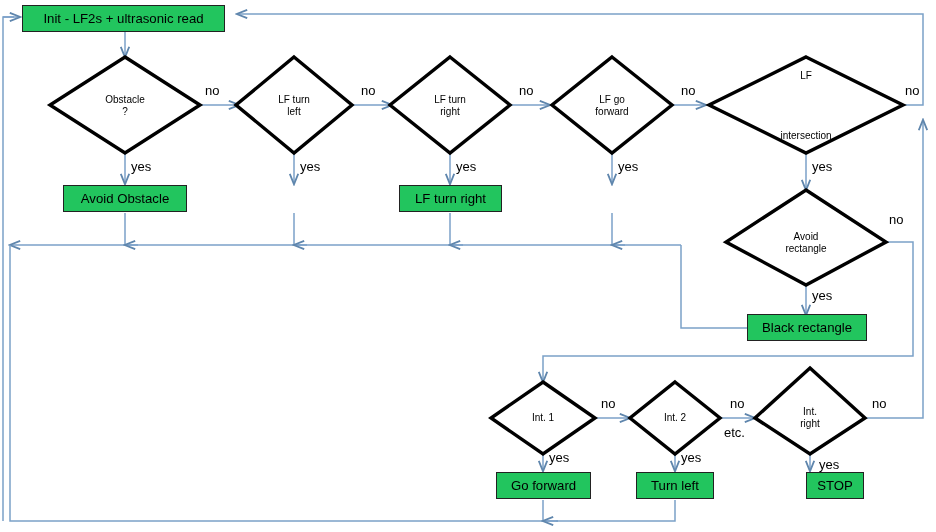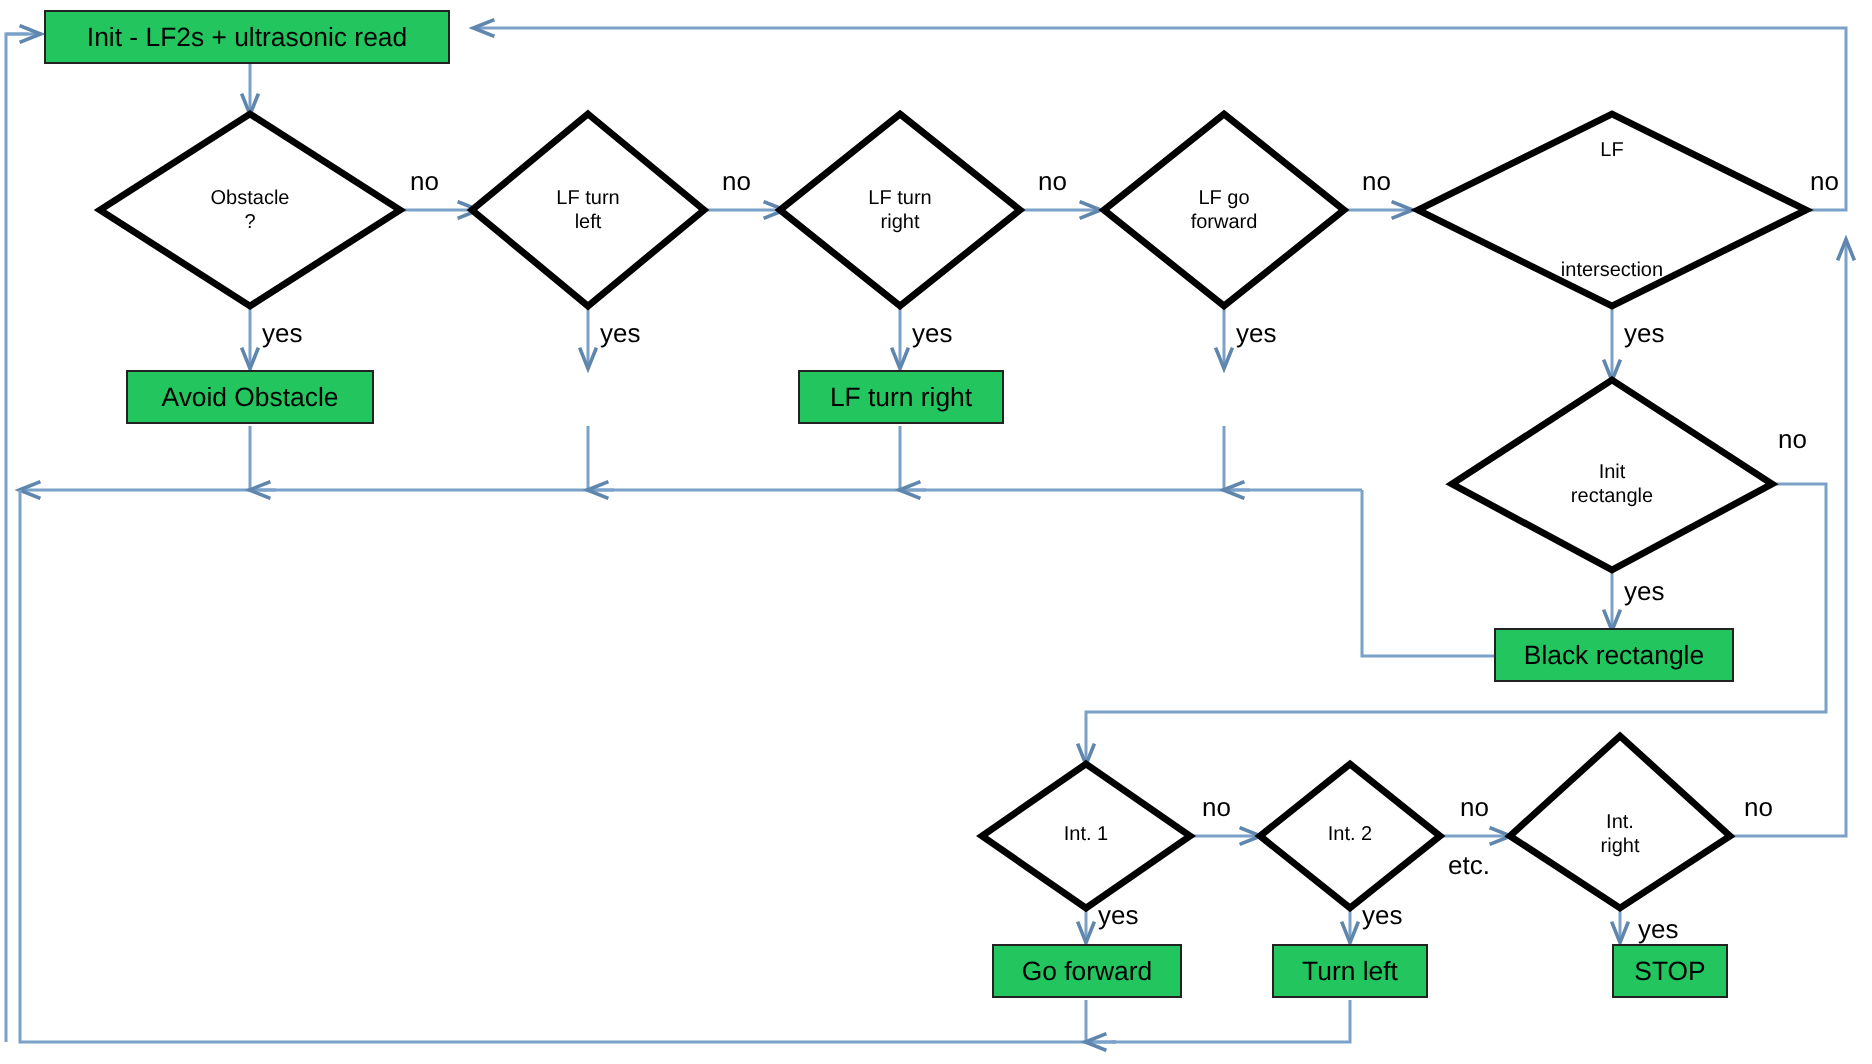--- a/index.html
+++ b/index.html
@@ -121,21 +121,21 @@
     <span>LF go</span>
     <span>forward</span>
   </div>
 
   <div class="node diamond" style="left:730px;top:75px;width:152px;height:62px;flex-direction:column;gap:47px;">
     <span>LF</span>
     <span>intersection</span>
   </div>
 
   <div class="node diamond" style="left:746px;top:212px;width:120px;height:62px;flex-direction:column;">
-    <span>Init</span>
+    <span>Avoid</span>
     <span>rectangle</span>
   </div>
 
   <div class="node diamond" style="left:503px;top:406px;width:80px;height:24px;">
     <span>Int. 1</span>
   </div>
 
   <div class="node diamond" style="left:639px;top:406px;width:72px;height:24px;">
     <span>Int. 2</span>
   </div>

